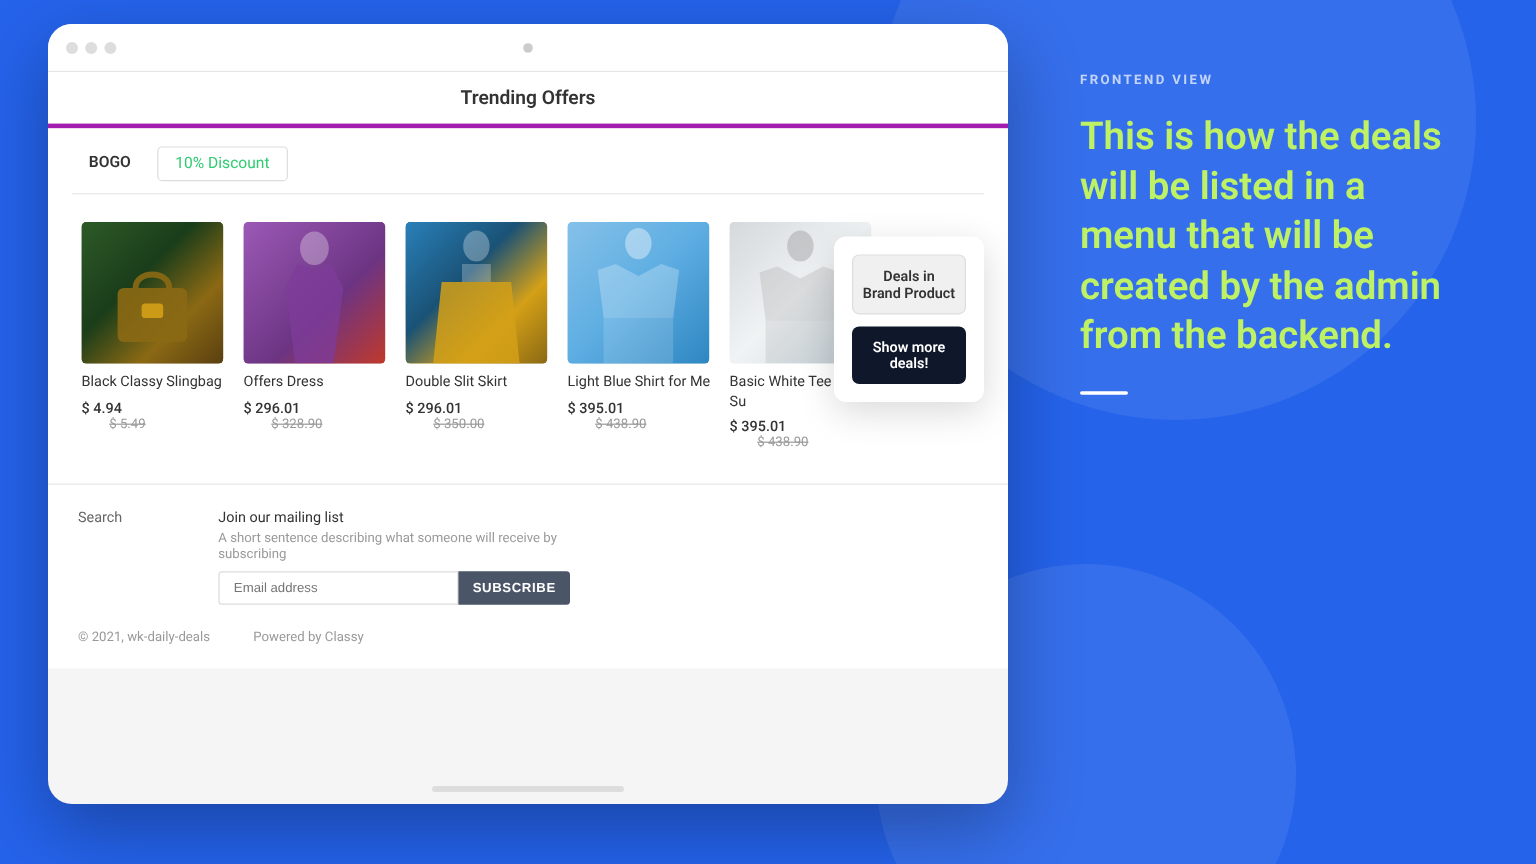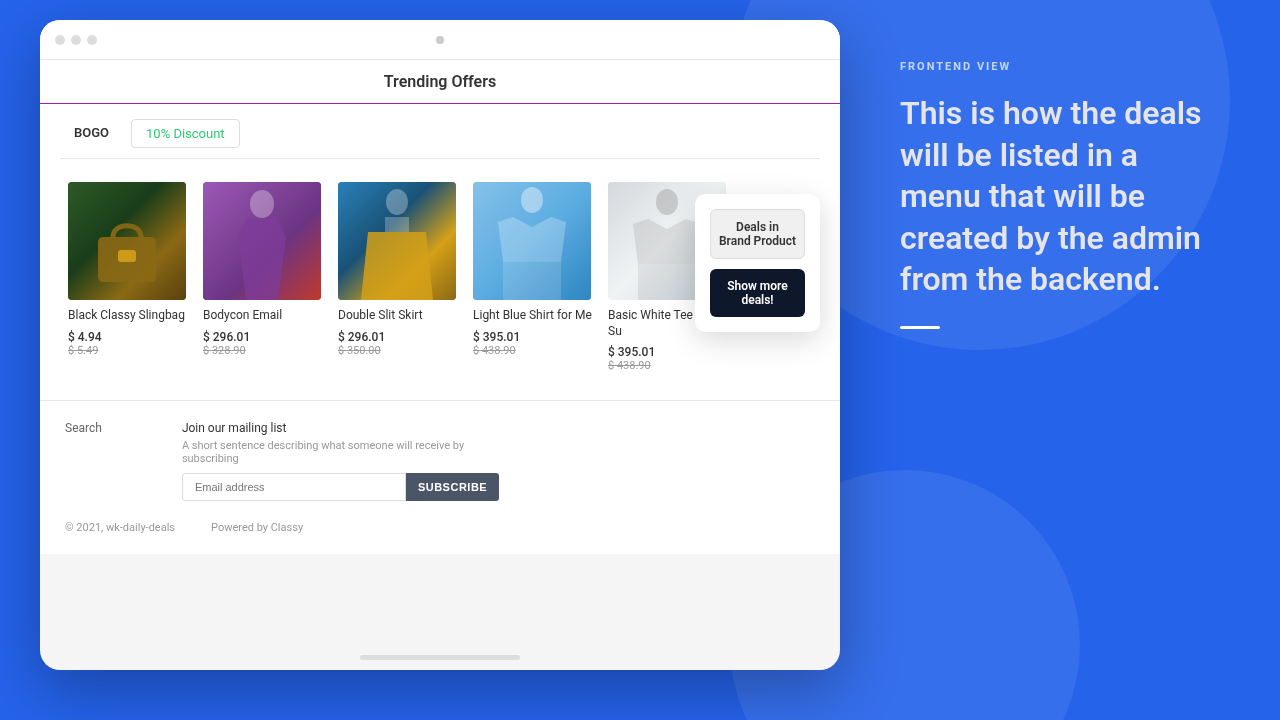--- a/index.html
+++ b/index.html
@@ -74,21 +74,21 @@
       height: 8px;
       border-radius: 50%;
       background: #ccc;
     }
 
     
     .trending-bar {
       background: white;
       padding: 12px 20px;
       text-align: center;
-      border-bottom: 1px solid #a21caf;
+      border-bottom: 4px solid #a21caf;
     }
     .trending-bar h2 {
       font-size: 16px;
       font-weight: 600;
       color: #333;
     }
 
     
     .content-area {
       background: white;
@@ -164,20 +164,21 @@
     }
     .product-price {
       font-size: 12px;
       color: #333;
       font-weight: 500;
     }
     .product-original {
       font-size: 11px;
       color: #999;
       text-decoration: line-through;
+      margin-left: 23px;
     }
 
     
     .floating-card {
       position: absolute;
       right: 0;
       top: 20px;
       width: 125px;
       background: white;
       border-radius: 10px;
@@ -246,21 +247,21 @@
     }
 
     .email-form {
       display: flex;
       gap: 0;
     }
     .email-input {
       border: 1px solid #ddd;
       padding: 7px 12px;
       font-size: 11px;
-      width: 224px;
+      width: 200px;
       outline: none;
       border-radius: 3px 0 0 3px;
       color: #999;
     }
     .subscribe-btn {
       background: #4a5568;
       color: white;
       border: none;
       padding: 7px 12px;
       font-size: 11px;
@@ -302,21 +303,21 @@
       letter-spacing: 2px;
       color: rgba(255,255,255,0.7);
       margin-bottom: 20px;
       text-transform: uppercase;
     }
 
     .description-text {
       font-size: 32px;
       font-weight: 600;
       line-height: 1.3;
-      color: #e5e5e5;
+      color: #bef264;
       margin-bottom: 25px;
     }
 
     .divider-line {
       width: 40px;
       height: 3px;
       background: white;
       border-radius: 2px;
     }
 
@@ -391,21 +392,21 @@
                     <stop offset="0%" style="stop-color:#9b59b6"></stop>
                     <stop offset="60%" style="stop-color:#6c3483"></stop>
                     <stop offset="100%" style="stop-color:#c0392b"></stop>
                   </linearGradient>
                 </defs>
 
                 <ellipse cx="59" cy="22" rx="12" ry="14" fill="rgba(255,255,255,0.3)"></ellipse>
                 <path d="M35 55 L45 35 L59 40 L73 35 L83 55 L75 118 L43 118 Z" fill="#7d3c98" opacity="0.8"></path>
               </svg>
             </div>
-            <div class="product-title">Bodycon Email</div>
+            <div class="product-title">Offers Dress</div>
             <div class="product-price">$ 296.01</div>
             <div class="product-original">$ 328.90</div>
           </div>
 
           <div class="product-card">
             <div class="product-image img-skirt">
               <svg class="product-figure" viewBox="0 0 118 118" xmlns="http://www.w3.org/2000/svg">
                 <rect width="118" height="118" fill="url(#skirt-grad)"></rect>
                 <defs>
                   <linearGradient id="skirt-grad" x1="0%" y1="0%" x2="100%" y2="100%">

